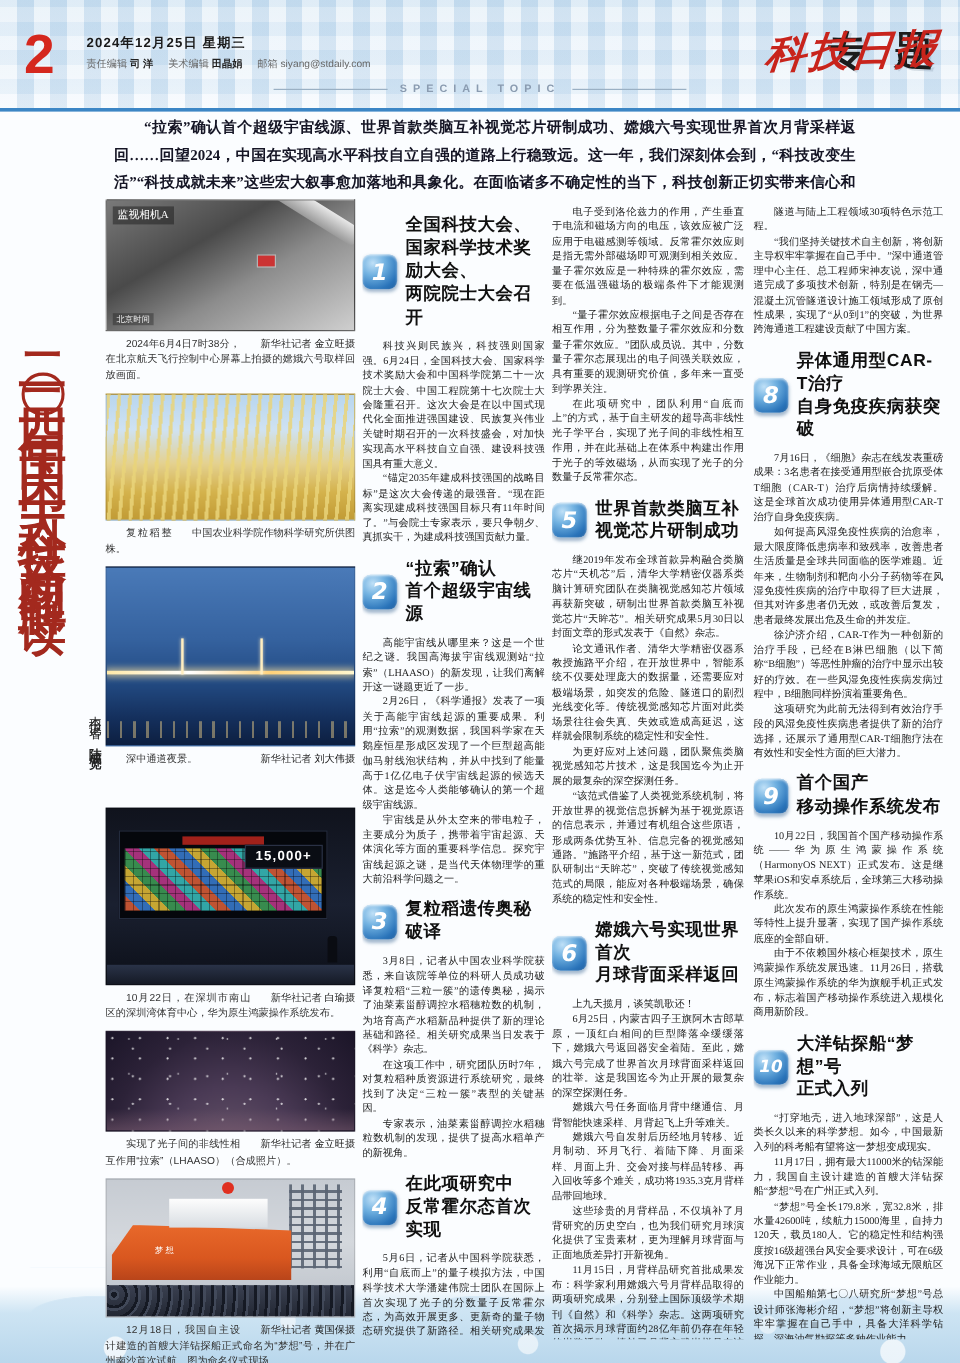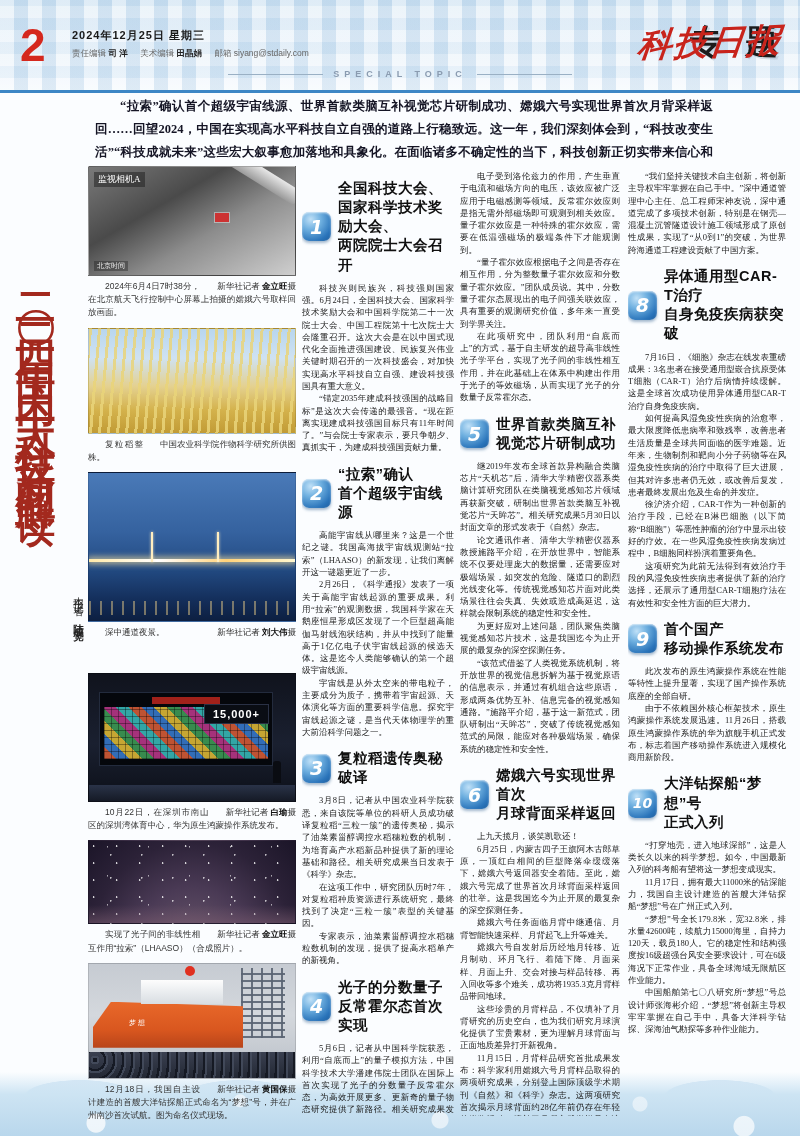--- a/index.html
+++ b/index.html
@@ -34,39 +34,39 @@
     font-family:"Liberation Serif",serif;font-size:40px;font-weight:bold;color:#a3291e;letter-spacing:15px;line-height:1.1;}
   #vbyline{position:absolute;left:72px;top:588px;writing-mode:vertical-rl;text-orientation:upright;
     font-size:10.5px;color:#222;letter-spacing:3px;}
   #vbyline b{font-weight:bold;}
 
   
   #photocol{position:absolute;left:88px;top:166px;width:208px;z-index:2;}
   .photo{position:relative;width:208px;overflow:hidden;border:1px solid rgba(0,0,0,.12);box-sizing:border-box;}
   .cap{font-size:8.5px;line-height:1.55;color:#333;text-align:justify;margin:4px 0 8px 0;text-indent:2em;}
   .cap .credit{float:right;}
-  .cap .credit b{font-weight:bold;color:#111;}
+  .cap .credit b{font-weight:normal;color:#111;}
   
   .ph-moon{height:110px;background:linear-gradient(150deg,#7a7a7a 0%,#4a4a4a 35%,#8c8c8c 60%,#cfcfcf 100%);font-family:Liberation Serif, serif;}
   .ph-moon .arm{position:absolute;right:-12px;top:-8px;width:120px;height:16px;background:linear-gradient(180deg,#e8e8e8,#9a9a9a);transform:rotate(32deg);border-radius:4px;}
   .ph-moon .flag{position:absolute;right:66px;top:46px;width:14px;height:9px;background:#c33;box-shadow:0 0 0 1px rgba(255,255,255,.4);}
   .ph-label{position:absolute;left:5px;top:5px;font-size:9px;color:#fff;background:rgba(20,20,20,.45);padding:1px 4px;}
   .ph-sublabel{position:absolute;left:5px;bottom:4px;font-size:7px;color:#eee;background:rgba(20,20,20,.35);padding:0 3px;}
   
   .ph-rice{height:106px;background:
      repeating-linear-gradient(95deg,rgba(233,212,122,.85) 0 3px,rgba(0,0,0,0) 3px 9px),
      linear-gradient(180deg,#b8d6ee 0%,#cfe2f2 28%,#e4d190 55%,#d4b24c 78%,#c19b35 100%);}
   
   .ph-bridge{height:150px;background:linear-gradient(180deg,#4a7ab8 0%,#35629f 40%,#224a82 65%,#142f5c 85%,#0d1f40 100%);}
   .ph-bridge .deck{position:absolute;left:0;right:0;top:58%;height:3px;background:linear-gradient(90deg,#ffe9a8,#fff,#ffd27a,#fff7d0);box-shadow:0 0 6px 2px rgba(255,230,160,.7);}
   .ph-bridge .tower{position:absolute;top:40%;width:2px;height:20%;background:#ffeec0;box-shadow:0 0 3px rgba(255,240,200,.9);}
   .ph-bridge .lights{position:absolute;left:0;right:0;bottom:6px;height:14px;
      background:repeating-linear-gradient(90deg,rgba(255,220,140,.8) 0 2px,transparent 2px 11px);opacity:.55;}
   
-  .ph-event{height:129px;background:linear-gradient(180deg,#10131d 0%,#1a2030 55%,#0c0f18 100%);margin-top:34px;}
+  .ph-event{height:148px;background:linear-gradient(180deg,#10131d 0%,#1a2030 55%,#0c0f18 100%);margin-top:34px;}
   .ph-event .screen{position:absolute;left:10px;top:18px;width:172px;height:72px;background:#05070c;border:1px solid #232b3d;}
   .ph-event .mosaic{position:absolute;left:4px;top:14px;right:4px;bottom:6px;
      background:
       repeating-linear-gradient(90deg,rgba(0,0,0,.35) 0 1px,transparent 1px 7px),
       repeating-linear-gradient(0deg,rgba(0,0,0,.35) 0 1px,transparent 1px 7px),
       repeating-linear-gradient(45deg,#e0613a 0 9px,#3a7fd5 9px 18px,#e8c23a 18px 27px,#42a35a 27px 36px,#c23a8f 36px 45px,#3ac2c2 45px 54px);
      opacity:.85;}
   .ph-event .banner{position:absolute;left:30%;top:4px;width:40%;height:7px;background:rgba(200,40,30,.8);}
   .ph-event .counter{position:absolute;right:26px;top:30px;background:#0a0d14;border:1px solid #2a3145;color:#fff;
      font-size:11px;font-weight:bold;padding:3px 8px;letter-spacing:1px;}
@@ -257,21 +257,21 @@
         </div>
       <div class="art-body">
           <p>3月8日，记者从中国农业科学院获悉，来自该院等单位的科研人员成功破译复粒稻“三粒一簇”的遗传奥秘，揭示了油菜素甾醇调控水稻穗粒数的机制，为培育高产水稻新品种提供了新的理论基础和路径。相关研究成果当日发表于《科学》杂志。</p>
           <p>在这项工作中，研究团队历时7年，对复粒稻种质资源进行系统研究，最终找到了决定“三粒一簇”表型的关键基因。</p>
           <p>专家表示，油菜素甾醇调控水稻穗粒数机制的发现，提供了提高水稻单产的新视角。</p>
         </div>
     </article>
     <article>
       <div class="art-head">
           <span class="chip">4</span>
-          <h2 class="art-title">光子的分数量子
+          <h2 class="art-title">在此项研究中
 反常霍尔态首次实现</h2>
         </div>
       <div class="art-body">
           <p>5月6日，记者从中国科学院获悉，利用“自底而上”的量子模拟方法，中国科学技术大学潘建伟院士团队在国际上首次实现了光子的分数量子反常霍尔态，为高效开展更多、更新奇的量子物态研究提供了新路径。相关研究成果发表于《科学》杂志。</p>
         </div>
     </article>
   </div>
 
   <div class="col" id="colB">
     <div class="art-body">
@@ -305,20 +305,21 @@
           <p>嫦娥六号自发射后历经地月转移、近月制动、环月飞行、着陆下降、月面采样、月面上升、交会对接与样品转移、再入回收等多个难关，成功将1935.3克月背样品带回地球。</p>
           <p>这些珍贵的月背样品，不仅填补了月背研究的历史空白，也为我们研究月球演化提供了宝贵素材，更为理解月球背面与正面地质差异打开新视角。</p>
           <p>11月15日，月背样品研究首批成果发布：科学家利用嫦娥六号月背样品取得的两项研究成果，分别登上国际顶级学术期刊《自然》和《科学》杂志。这两项研究首次揭示月球背面约28亿年前仍存在年轻的岩浆活动，填补了月背玄武岩样品在该时期的记录空白。</p>
         </div>
     </article>
 
   </div>
 
   <div class="col" id="colC">
     <div class="art-body">
+        <p>隧道与陆上工程领域30项特色示范工程。</p>
         <p>“我们坚持关键技术自主创新，将创新主导权牢牢掌握在自己手中。”深中通道管理中心主任、总工程师宋神友说，深中通道完成了多项技术创新，特别是在钢壳—混凝土沉管隧道设计施工领域形成了原创性成果，实现了“从0到1”的突破，为世界跨海通道工程建设贡献了中国方案。</p>
       </div>
     <article>
       <div class="art-head">
           <span class="chip">8</span>
           <h2 class="art-title">异体通用型CAR-T治疗
 自身免疫疾病获突破</h2>
         </div>
       <div class="art-body">
           <p>7月16日，《细胞》杂志在线发表重磅成果：3名患者在接受通用型嵌合抗原受体T细胞（CAR-T）治疗后病情持续缓解。这是全球首次成功使用异体通用型CAR-T治疗自身免疫疾病。</p>
@@ -327,20 +328,21 @@
           <p>这项研究为此前无法得到有效治疗手段的风湿免疫性疾病患者提供了新的治疗选择，还展示了通用型CAR-T细胞疗法在有效性和安全性方面的巨大潜力。</p>
         </div>
     </article>
     <article>
       <div class="art-head">
           <span class="chip">9</span>
           <h2 class="art-title">首个国产
 移动操作系统发布</h2>
         </div>
       <div class="art-body">
+          <p>10月22日，我国首个国产移动操作系统——华为原生鸿蒙操作系统（HarmonyOS NEXT）正式发布。这是继苹果iOS和安卓系统后，全球第三大移动操作系统。</p>
           <p>此次发布的原生鸿蒙操作系统在性能等特性上提升显著，实现了国产操作系统底座的全部自研。</p>
           <p>由于不依赖国外核心框架技术，原生鸿蒙操作系统发展迅速。11月26日，搭载原生鸿蒙操作系统的华为旗舰手机正式发布，标志着国产移动操作系统进入规模化商用新阶段。</p>
         </div>
     </article>
     <article>
       <div class="art-head">
           <span class="chip" style="font-size:14px;">10</span>
           <h2 class="art-title">大洋钻探船“梦想”号
 正式入列</h2>
         </div>

